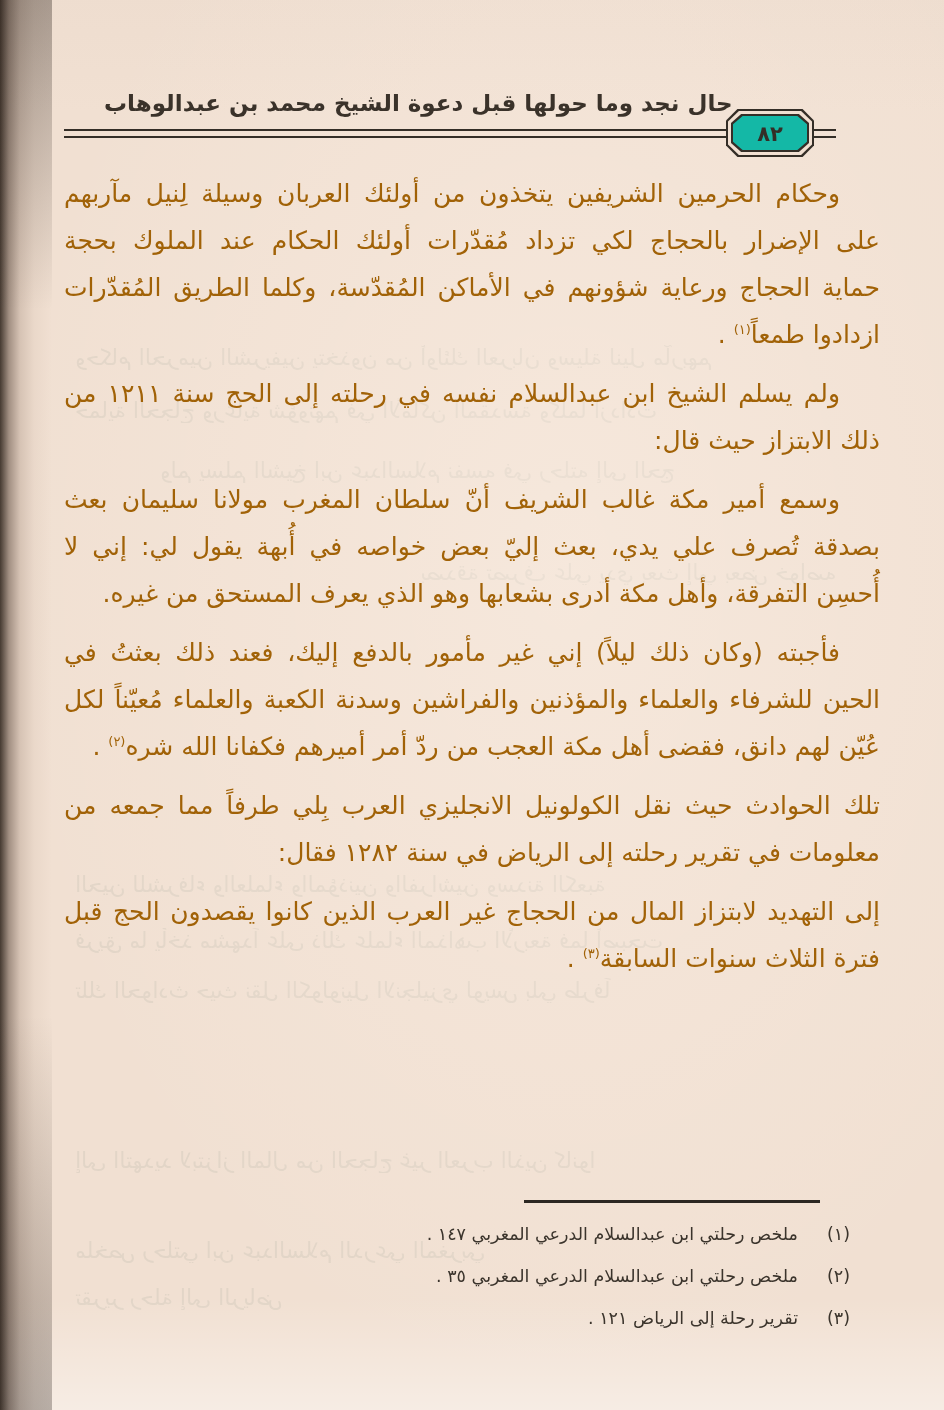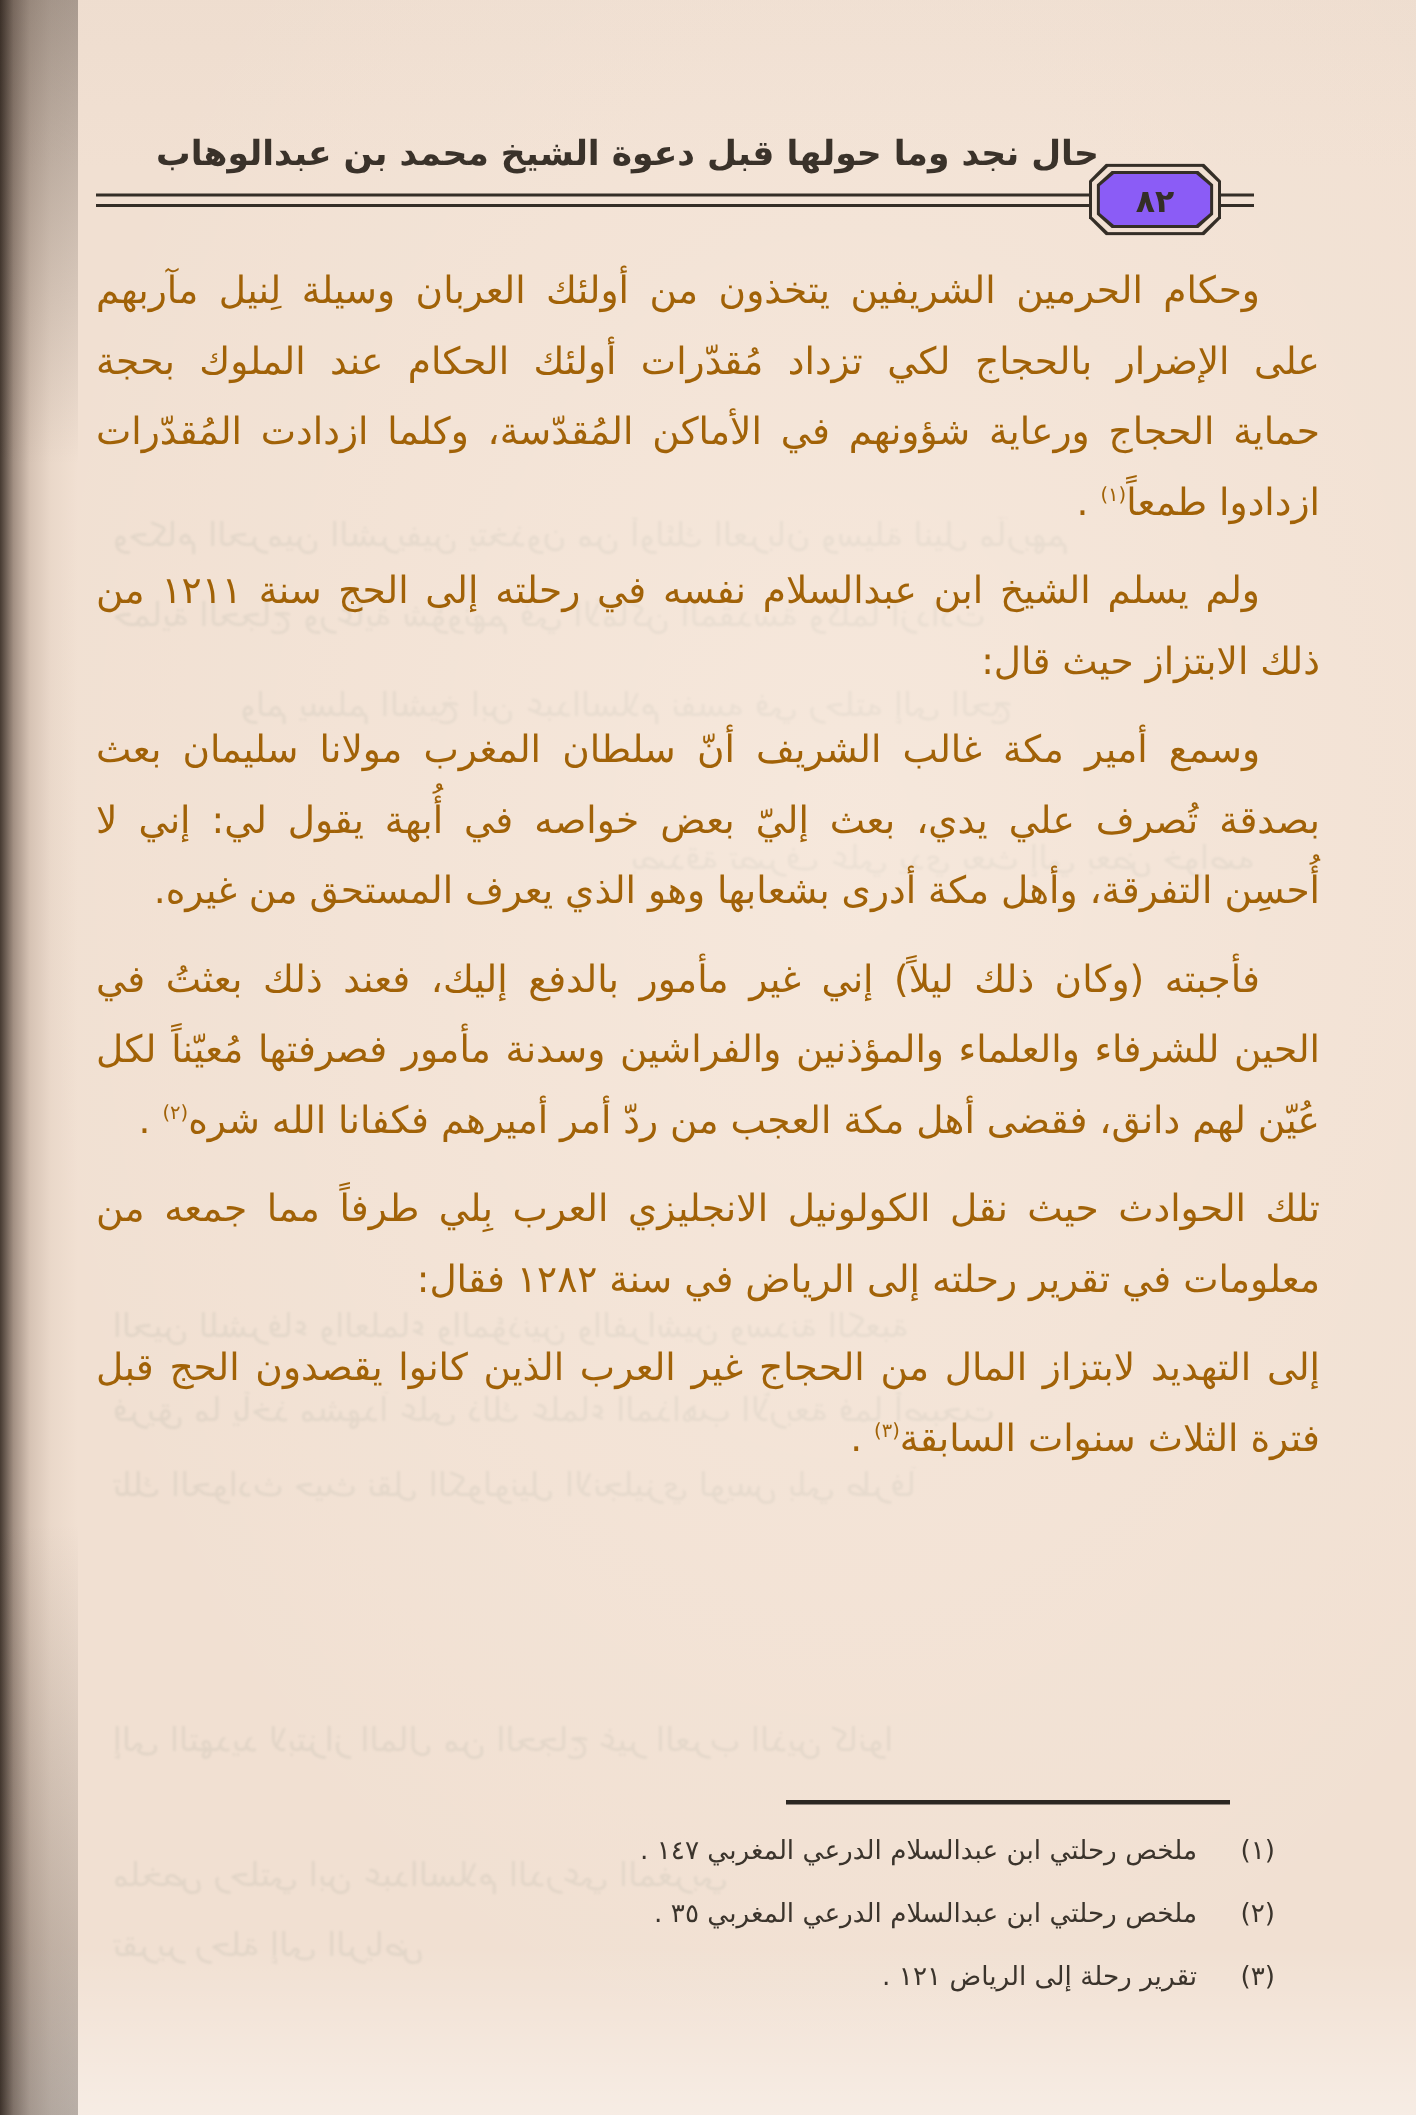--- a/index.html
+++ b/index.html
@@ -40,21 +40,21 @@
     box-sizing: border-box;
     border-top: 2.5px solid #342e27;
     border-bottom: 2.5px solid #342e27;
   }
   .plaque { position: absolute; left: 726px; top: 109px; width: 88px; height: 48px; }
   .oct { clip-path: polygon(13% 0, 87% 0, 100% 24%, 100% 76%, 87% 100%, 13% 100%, 0 76%, 0 24%); }
   .plaque .l1 { position: absolute; inset: 0; background: #342e27; }
   .plaque .l2 { position: absolute; inset: 2px; background: #f1e0d2; }
   .plaque .l3 { position: absolute; inset: 5px; background: #342e27; }
   .plaque .l4 {
-    position: absolute; inset: 7px; background: #8b5cf6;
+    position: absolute; inset: 7px; background: #14b8a6;
     display: flex; align-items: center; justify-content: center;
   }
   .page-number { font-size: 21px; font-weight: bold; color: #342e27; padding-top: 1px; }
 
   
   .body-text {
     position: absolute; left: 64px; top: 170px; width: 816px;
     direction: rtl; color: #a16207; font-size: 25px;
   }
   .para { margin: 0 0 12px 0; }
@@ -119,38 +119,38 @@
   <div class="l4 oct">
     <span class="page-number">٨٢</span>
   </div>
 </div>
 
 <div class="body-text">
 
   <div class="para">
     <div class="line first">وحكام الحرمين الشريفين يتخذون من أولئك العربان وسيلة لِنيل مآربهم</div>
     <div class="line">على الإضرار بالحجاج لكي تزداد مُقدّرات أولئك الحكام عند الملوك بحجة</div>
-    <div class="line">حماية الحجاج ورعاية شؤونهم في الأماكن المُقدّسة، وكلما ازدادت المُقدّرات</div>
+    <div class="line">حماية الحجاج ورعاية شؤونهم في الأماكن المُقدّسة، وكلما الطريق المُقدّرات</div>
     <div class="line lastline"><span>ازدادوا طمعاً</span><sup class="fnmark">(١)</sup><span> .</span></div>
   </div>
 
   <div class="para">
     <div class="line first">ولم يسلم الشيخ ابن عبدالسلام نفسه في رحلته إلى الحج سنة ١٢١١ من</div>
     <div class="line lastline">ذلك الابتزاز حيث قال:</div>
   </div>
 
   <div class="para">
     <div class="line first">وسمع أمير مكة غالب الشريف أنّ سلطان المغرب مولانا سليمان بعث</div>
     <div class="line">بصدقة تُصرف علي يدي، بعث إليّ بعض خواصه في أُبهة يقول لي: إني لا</div>
     <div class="line lastline">أُحسِن التفرقة، وأهل مكة أدرى بشعابها وهو الذي يعرف المستحق من غيره.</div>
   </div>
 
   <div class="para">
     <div class="line first">فأجبته (وكان ذلك ليلاً) إني غير مأمور بالدفع إليك، فعند ذلك بعثتُ في</div>
-    <div class="line">الحين للشرفاء والعلماء والمؤذنين والفراشين وسدنة مأمور فصرفتها مُعيّناً لكل</div>
+    <div class="line">الحين للشرفاء والعلماء والمؤذنين والفراشين وسدنة الكعبة والعلماء مُعيّناً لكل</div>
     <div class="line lastline"><span>عُيّن لهم دانق، فقضى أهل مكة العجب من ردّ أمر أميرهم فكفانا الله شره</span><sup class="fnmark">(٢)</sup><span> .</span></div>
   </div>
 
   <div class="para">
     <div class="line">تلك الحوادث حيث نقل الكولونيل الانجليزي العرب بِلي طرفاً مما جمعه من</div>
     <div class="line lastline">معلومات في تقرير رحلته إلى الرياض في سنة ١٢٨٢ فقال:</div>
   </div>
 
   <div class="para">
     <div class="line">إلى التهديد لابتزاز المال من الحجاج غير العرب الذين كانوا يقصدون الحج قبل</div>

